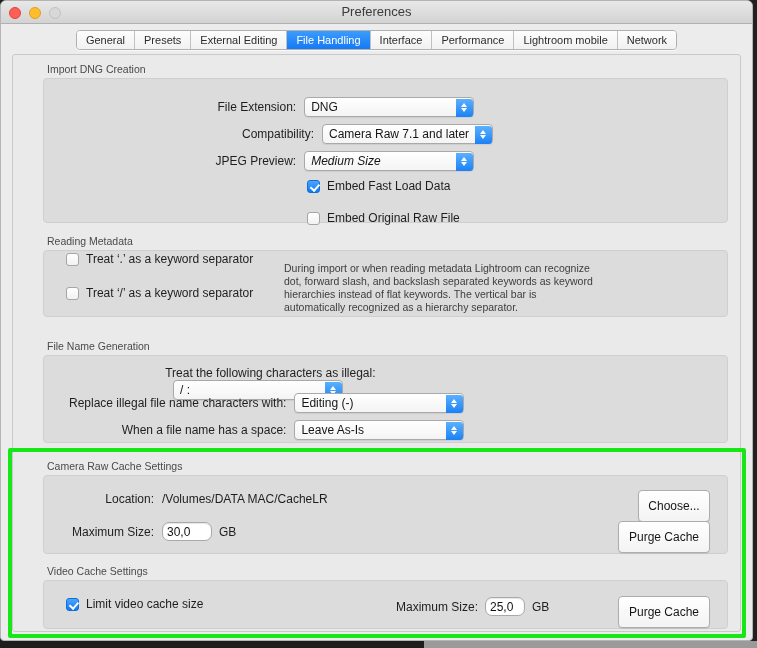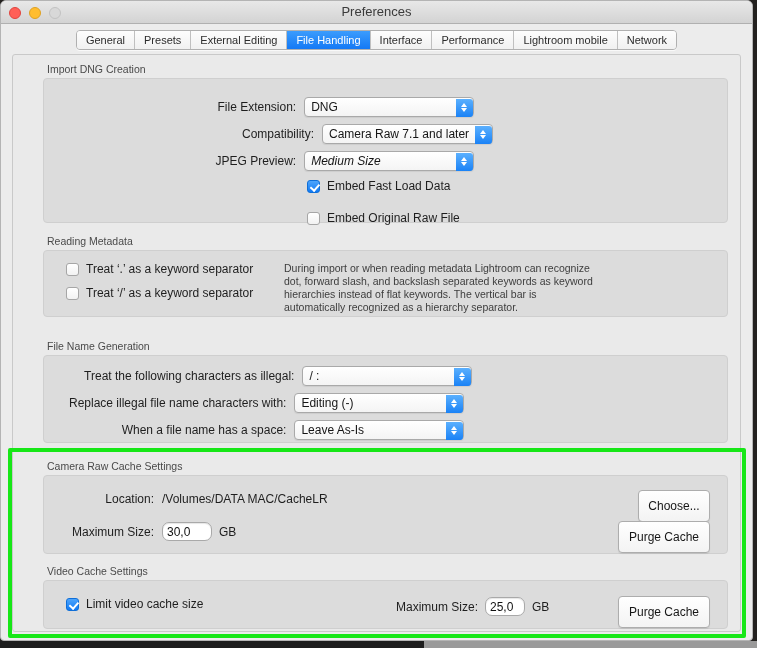--- a/index.html
+++ b/index.html
@@ -318,40 +318,40 @@
             <span class="cblabel">Embed Original Raw File</span>
           </div>
 
         </div>
       </div>
 
       <div class="group" style="left:30px; top:180px; width:685px;">
         <div class="group-label">Reading Metadata</div>
         <div class="group-body" style="height:67px;">
 
-          <div class="cbwrap" style="position:absolute; left:22px; top:11px;">
+          <div class="cbwrap" style="position:absolute; left:22px; top:1px;">
             <span class="cb"></span>
             <span class="cblabel">Treat ‘.’ as a keyword separator</span>
           </div>
 
           <div class="cbwrap" style="position:absolute; left:22px; top:35px;">
             <span class="cb"></span>
             <span class="cblabel">Treat ‘/’ as a keyword separator</span>
           </div>
 
           <div class="helptext" style="left:240px; top:11px; width:315px;">During import or when reading metadata Lightroom can recognize dot, forward slash, and backslash separated keywords as keyword hierarchies instead of flat keywords. The vertical bar is automatically recognized as a hierarchy separator.</div>
 
         </div>
       </div>
 
       <div class="group" style="left:30px; top:285px; width:685px;">
         <div class="group-label">File Name Generation</div>
         <div class="group-body" style="height:88px;">
 
-          <div class="row" style="left:8px; top:10px; width:420px;">
+          <div class="row" style="left:0px; top:10px; width:420px;flex-direction:column;">
             <div class="rlabel" style="width:243px;">Treat the following characters as illegal:</div>
             <div class="popup" style="width:170px; margin-left:8px;">
               <span class="val">/ :</span>
               <span class="stepper">
                 <i class="ar up"></i>
                   <i class="ar down"></i>
               </span>
             </div>
           </div>
 

